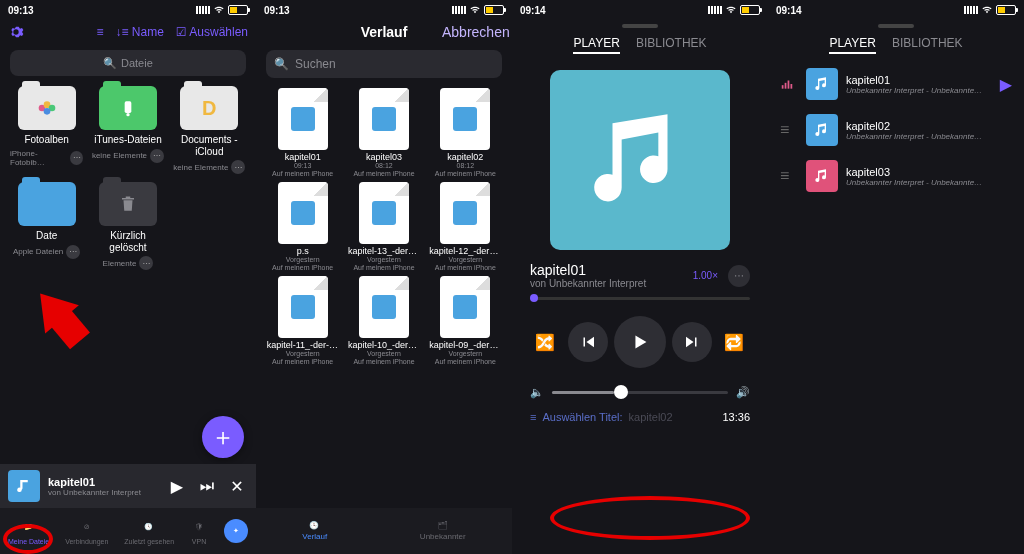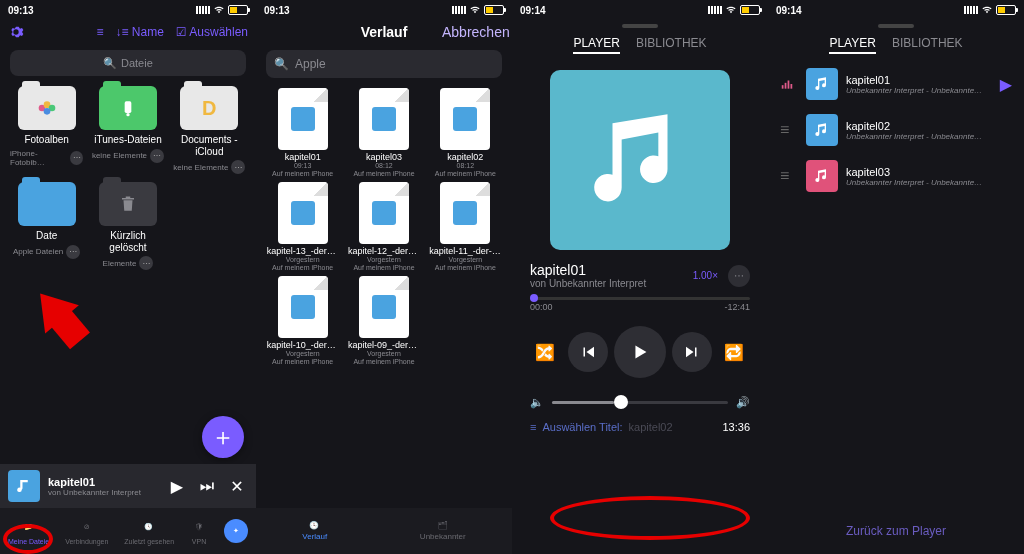--- a/index.html
+++ b/index.html
@@ -255,21 +255,21 @@
         </span>
       </span>
   </div>
   <div class="hdr2">
     <span style="width:60px"></span>
     <span class="hdr2-title">Verlauf</span>
     <span style="width:60px;text-align:right;color:#c4b5fd">Abbrechen</span>
   </div>
   <div class="search2">
       <span>🔍</span>
-      <span>Apple</span>
+      <span>Suchen</span>
     </div>
   <div class="fgrid" id="fgrid">
       <div class="fitem">
         <div class="doc">
           <div class="wave"></div>
         </div>
         <div class="fname">kapitel01</div>
         <div class="fmeta">09:13</div>
         <div class="fmeta">Auf meinem iPhone</div>
       </div>
@@ -280,20 +280,28 @@
         <div class="fname">kapitel03</div>
         <div class="fmeta">08:12</div>
         <div class="fmeta">Auf meinem iPhone</div>
       </div>
       <div class="fitem">
         <div class="doc">
           <div class="wave"></div>
         </div>
         <div class="fname">kapitel02</div>
         <div class="fmeta">08:12</div>
+        <div class="fmeta">Auf meinem iPhone</div>
+      </div>
+      <div class="fitem">
+        <div class="doc">
+          <div class="wave"></div>
+        </div>
+        <div class="fname">p.s</div>
+        <div class="fmeta">Vorgestern</div>
         <div class="fmeta">Auf meinem iPhone</div>
       </div>
       <div class="fitem">
         <div class="doc">
           <div class="wave"></div>
         </div>
         <div class="fname">kapitel-13_-der-s…nfang</div>
         <div class="fmeta">Vorgestern</div>
         <div class="fmeta">Auf meinem iPhone</div>
       </div>
@@ -373,24 +381,20 @@
       <span class="tart">von Unbekannter Interpret</span>
     </div>
     <div style="display:flex;align-items:center;gap:4px">
       <span class="speed">1.00×</span>
       <span class="more">⋯</span>
     </div>
   </div>
   <div class="prog">
       <span class="prog-dot"></span>
     </div>
-  <div class="times">
-    <span>00:00</span>
-    <span>-12:41</span>
-  </div>
   <div class="ctrls">
     <span class="ghost">🔀</span>
     <span class="cbtn">
         <svg width="18" height="18" viewBox="0 0 24 24" fill="#fff">
           <path d="M6 6h2v12H6zm4 6l10-7v14z"></path>
         </svg>
       </span>
     <span class="cbtn big">
         <svg width="22" height="22" viewBox="0 0 24 24" fill="#fff">
           <path d="M7 5l12 7-12 7z"></path>
@@ -481,14 +485,13 @@
           <svg width="16" height="16" viewBox="0 0 24 24" fill="#fff">
             <path d="M8 18a3 3 0 11-2-2.8V4l12-2v12a3 3 0 11-2-2.8V6L8 7.5V18z"></path>
           </svg>
         </span>
         <span class="qtxt">
           <span>kapitel03</span>
           <span>Unbekannter Interpret - Unbekanntes…</span>
         </span>
       </div>
     </div>
-  <div class="back">Zurück zum Player</div>
 </div>
 
 </body></html>

